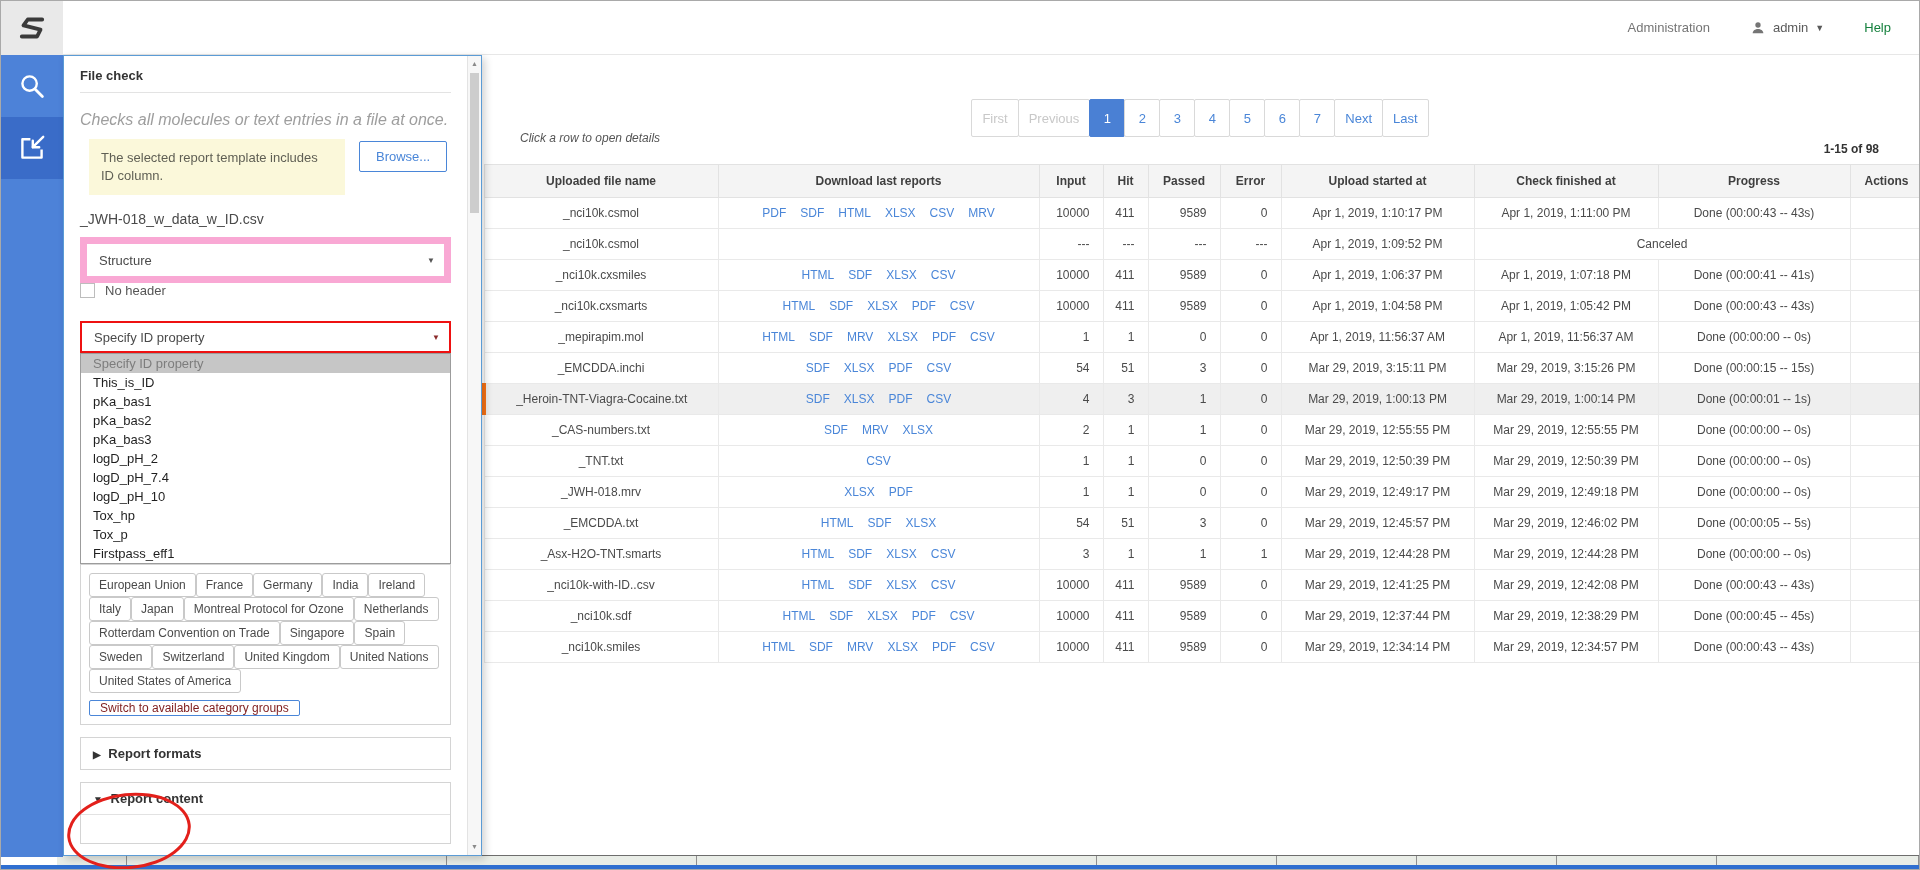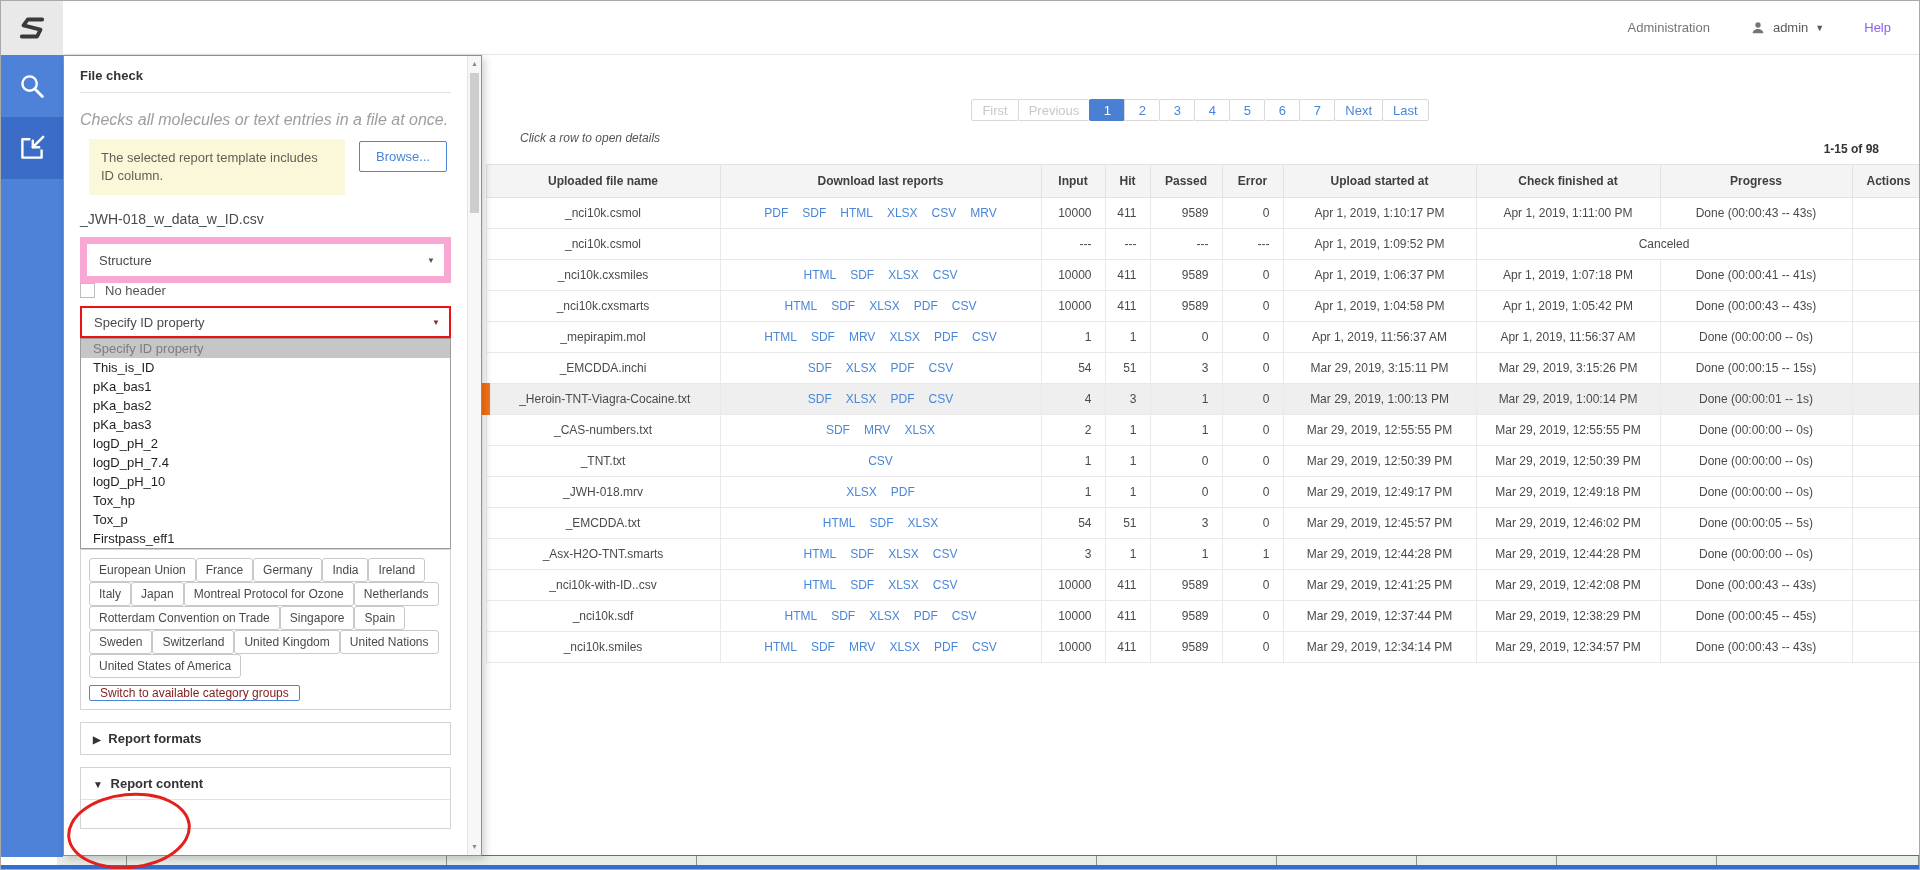--- a/index.html
+++ b/index.html
@@ -4,21 +4,21 @@
 <style>
   * { box-sizing: border-box; margin: 0; padding: 0; }
   html,body { width:1920px; height:870px; }
   body { font-family:"Liberation Sans", sans-serif; background:#fff; }
   .page { position:relative; width:1920px; height:870px; background:#fff; border:1px solid #a9a9a9; overflow:hidden; }
 
   
   .hdr { position:absolute; left:62px; top:0; right:0; height:54px; background:#fff; border-bottom:1px solid #e7e7e7;
          display:flex; align-items:center; justify-content:flex-end; gap:40px; padding-right:28px; z-index:3; }
   .hdr-link { font-size:13px; color:#757575; cursor:pointer; }
-  .hdr-help { font-size:13px; color:#8b5cf6; cursor:pointer; }
+  .hdr-help { font-size:13px; color:#15803d; cursor:pointer; }
   .hdr-user { display:flex; align-items:center; gap:7px; font-size:13px; color:#5a5a5a; cursor:pointer; }
   .hdr-user .caret { font-size:9px; color:#5a5a5a; }
 
   
   .sidebar { position:absolute; left:0; top:0; width:62px; bottom:12px; background:#4d82d8; z-index:4; }
   .logo-tile { height:54px; background:#e9e9e9; display:flex; align-items:center; justify-content:center; }
   .nav-tile { height:62px; display:flex; align-items:center; justify-content:center; cursor:pointer; }
   .nav-tile.active { background:#3a6cc8; }
 
   
@@ -29,21 +29,21 @@
   .panel-sub { font-size:16px; font-style:italic; color:#9e9e9e; margin-bottom:10px; }
   .notice-row { display:flex; align-items:flex-start; gap:14px; margin-bottom:16px; }
   .notice { background:#fbf8da; padding:10px 12px; font-size:13px; line-height:18px; color:#5f5f54; width:256px;margin-left:9px; }
   .browse-btn { border:1px solid #4a86d8; color:#4a86d8; background:#fff; font-size:13px; padding:7px 16px; border-radius:2px; cursor:pointer; margin-top:2px; }
   .file-name { font-size:14px; color:#4a4a4a; margin:2px 0 10px; }
   .sel { position:relative; height:46px; border:7px solid #f9a8d4; background:#fff; display:flex; align-items:center;
          padding:0 24px 0 12px; font-size:13px; color:#4a4a4a; cursor:pointer; }
   .sel .sel-caret { position:absolute; right:9px; top:50%; transform:translateY(-50%); font-size:8px; color:#555; }
   .sel.red { border:2px solid #ee1111; height:32px; margin-bottom:0; color:#4a4a4a; }
   .sel.red .sel-caret { color:#8b2b2b; }
-  .chk-row { display:flex; align-items:center; gap:10px; margin:0 0 8px; }
+  .chk-row { display:flex; align-items:center; gap:10px; margin:0 0 23px; }
   .chk-box { width:15px; height:15px; border:1px solid #bdbdbd; background:#fff; cursor:pointer; }
   .chk-label { font-size:13px; color:#555; }
   .listbox { border:1px solid #9c9c9c; background:#fff; }
   .option { height:19px; line-height:19px; padding-left:12px; font-size:13px; color:#1f1f1f; cursor:pointer; white-space:nowrap; }
   .option.selected { background:#c6c6c6; color:#7d7d7d; }
   .cats { border:1px solid #d4d4d4; padding:8px; }
   .cat-wrap { display:flex; flex-wrap:wrap; }
   .chip { border:1px solid #c9c9c9; border-radius:3px; padding:4px 9px; font-size:12px; color:#4a4a4a; background:#fff; cursor:pointer; white-space:nowrap; }
   .switch-btn { display:inline-block; margin-top:7px; border:1px solid #4a86d8; color:#7f1d1d; background:#fff;
                 border-radius:2px; padding:0 10px; font-size:12px; cursor:pointer; }
@@ -58,33 +58,33 @@
   .ps-up { top:1px; } .ps-down { bottom:1px; }
   .ps-thumb { position:absolute; left:2px; right:2px; top:17px; height:140px; background:#cdcdcd; }
 
   .red-ellipse { position:absolute; left:66px; top:792px; width:124px; height:76px; border:3px solid #e3201b;
                  border-radius:50%; transform:rotate(-6deg); z-index:30; pointer-events:none; }
 
   
   .main { position:absolute; left:481px; top:54px; right:0; bottom:14px; }
   .main-title { position:absolute; top:11px; left:0; right:0; text-align:center; font-size:14px; font-weight:bold; color:#333; }
   .pagination { position:absolute; top:44px; left:0; right:0; display:flex; justify-content:center; }
-  .pg-btn { border:1px solid #d9d9d9; background:#fff; height:22px; min-width:36px; padding:0 10px; font-size:13px;
+  .pg-btn { border:1px solid #d9d9d9; background:#fff; height:38px; min-width:36px; padding:0 10px; font-size:13px;
             color:#4a86d8; display:flex; align-items:center; justify-content:center; margin-left:-1px; cursor:pointer; border-radius:2px; }
   .pg-btn.disabled { color:#c8c8c8; cursor:default; }
   .pg-btn.active { background:#4a80d4; border-color:#4a80d4; color:#fff; }
   .hint { position:absolute; left:38px; top:76px; font-size:12px; font-style:italic; color:#555; }
   .range { position:absolute; right:40px; top:87px; font-size:12px; font-weight:600; color:#333; }
 
   table.files { position:absolute; left:0; top:109px; width:1439px; border-collapse:collapse; table-layout:fixed; }
   table.files th { height:33px; background:#f4f4f4; border:1px solid #e2e2e2; font-size:12px; color:#3f3f3f; font-weight:bold; padding:0 6px; }
   table.files td { height:31px; border:1px solid #e9e9e9; font-size:12px; color:#4a4a4a; text-align:center; padding:0 8px; background:#fff; }
   table.files td.num { text-align:right; padding-right:13px; }
   table.files tr.selected td { background:#efefef; }
-  table.files tr.selected td:first-child { border-left:8px solid #f97316; }
+  table.files tr.selected td:first-child { border-left:4px solid #f97316; }
   .rep-link { color:#4a86d8; text-decoration:none; margin:0 7px; cursor:pointer; }
 
   
   .bottom-strip { position:absolute; left:0; right:0; bottom:0; height:14px; z-index:2; }
   .strip-row { position:absolute; left:56px; right:0; bottom:4px; height:10px; background:#eef0ec; border-top:1px solid #6d6d6d; display:flex; }
   .strip-seg { border-right:1px solid #8f8f8f; background:#e9ede7; height:100%; }
   .strip-blue { position:absolute; left:0; right:0; bottom:0; height:4px; background:#2f6fd0; }
 </style>
 </head>
 <body>

